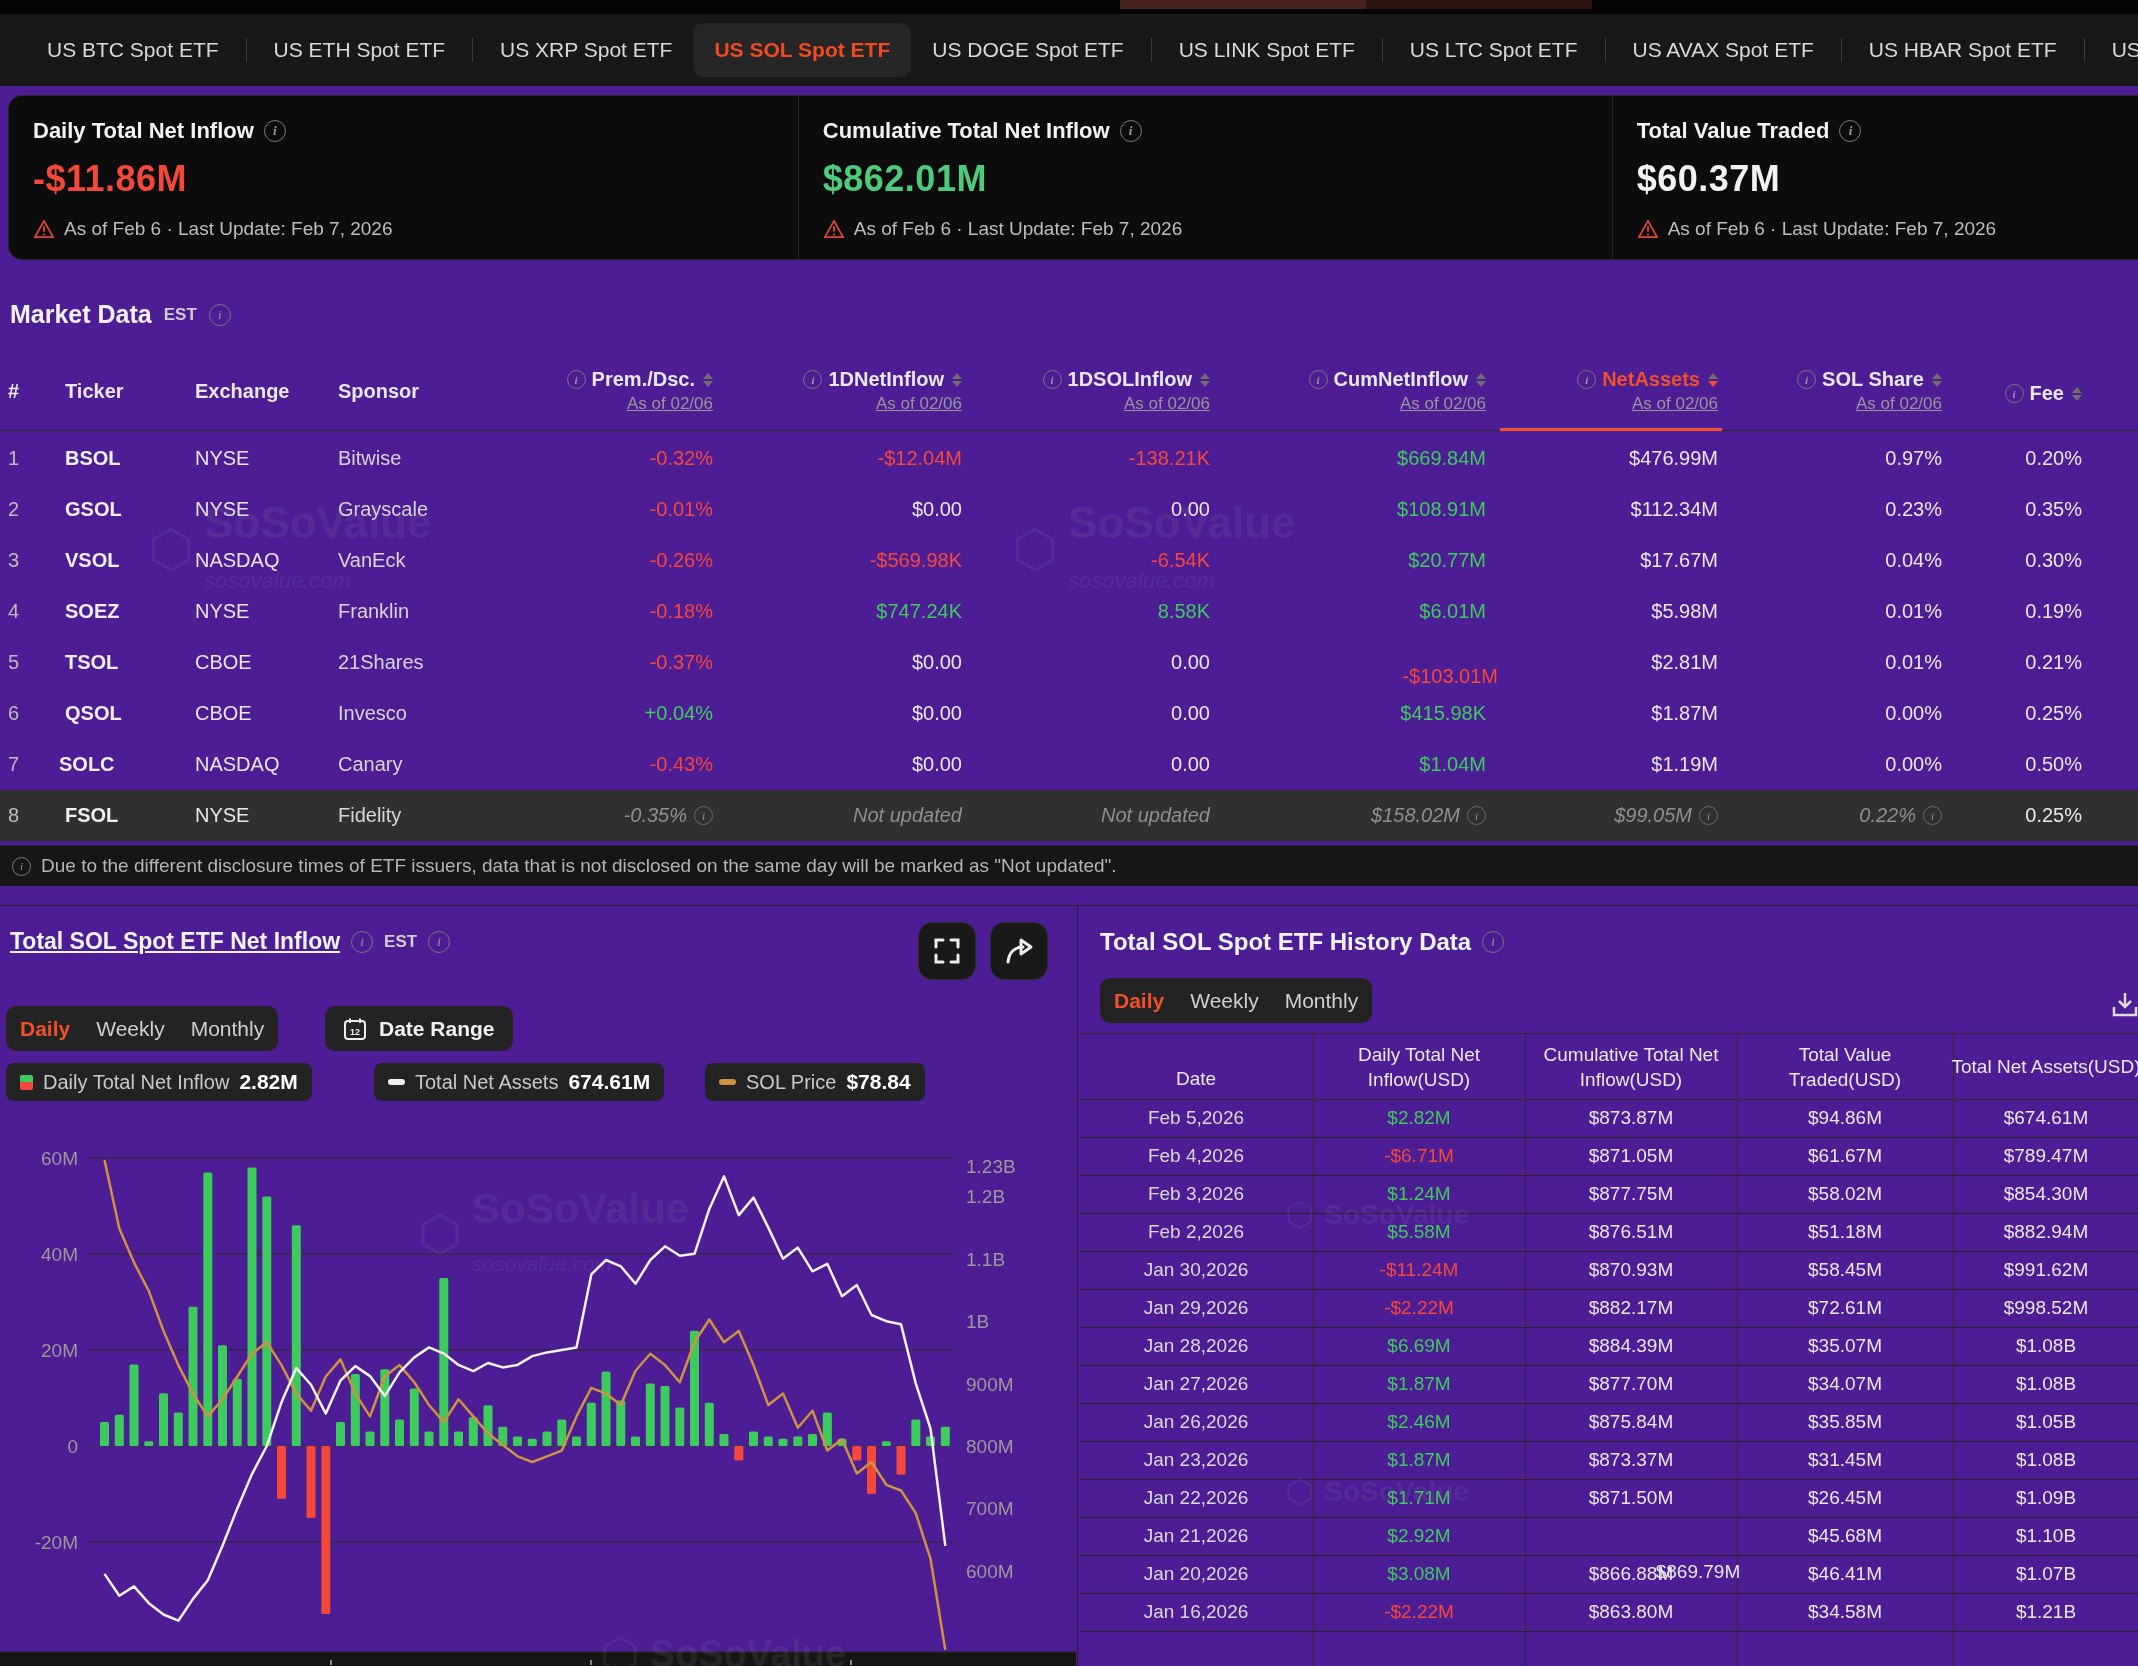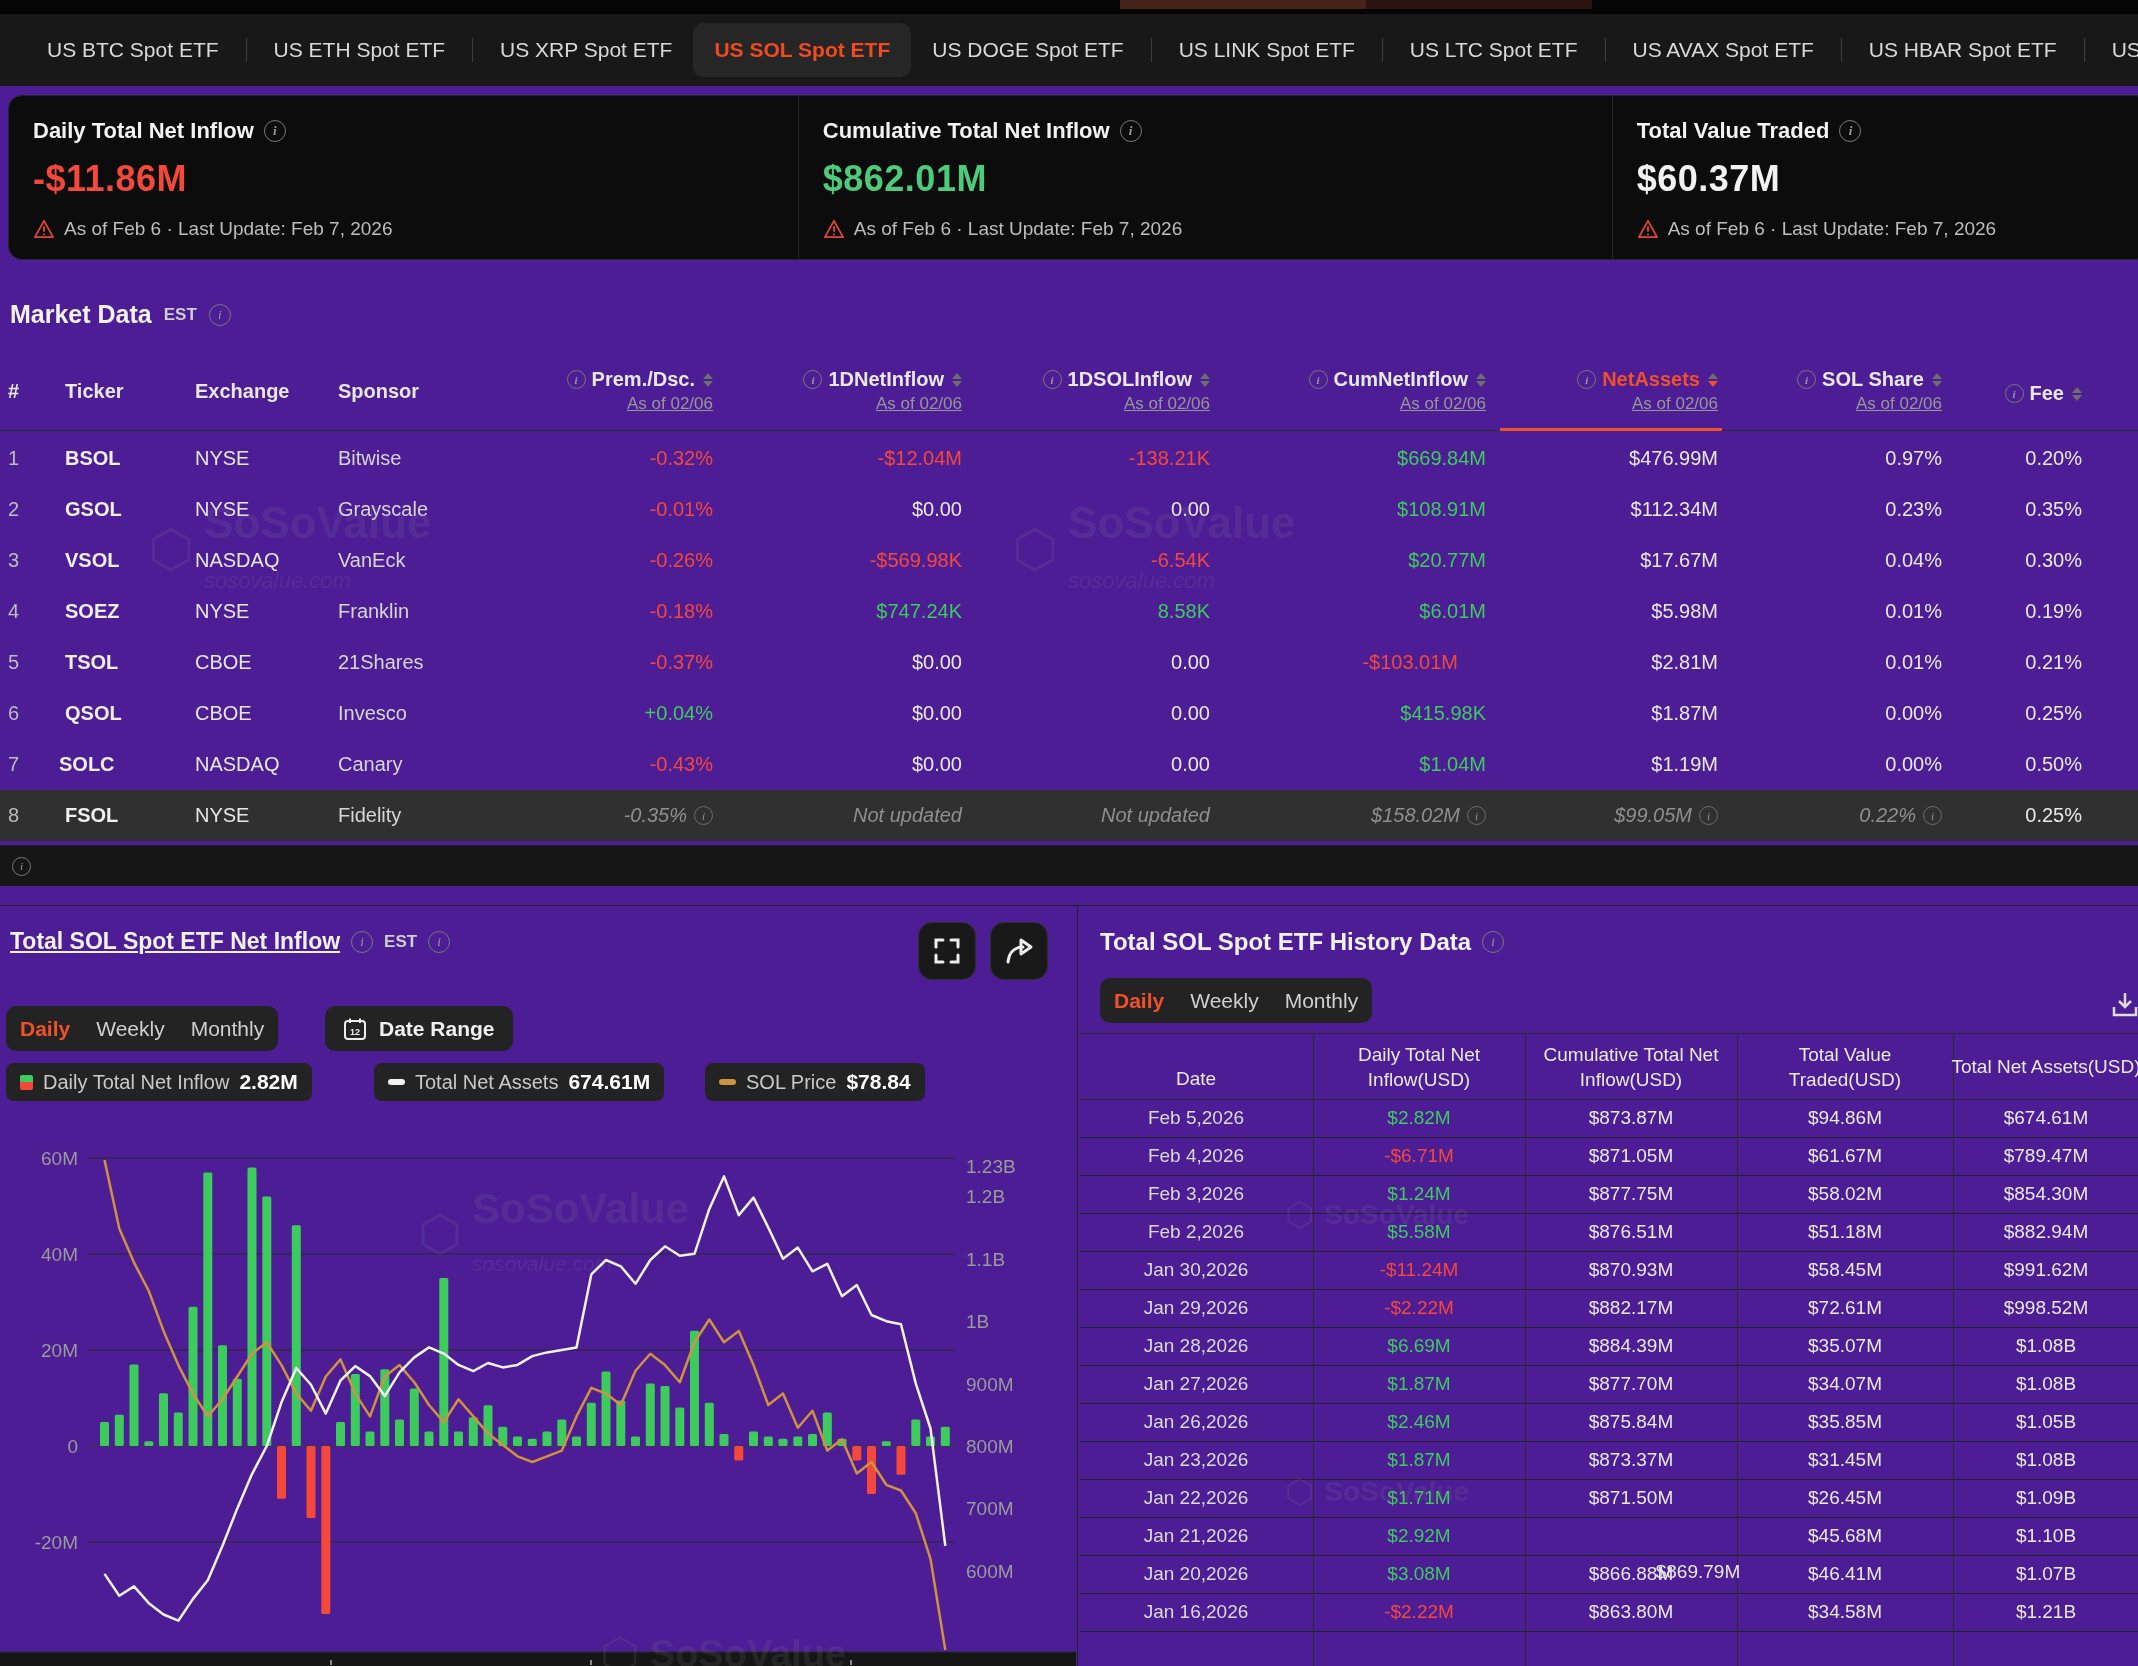--- a/index.html
+++ b/index.html
@@ -368,21 +368,21 @@
         <div class="mcell" style="left: 338px; color: rgb(214, 214, 214);">21Shares</div>
         <div class="mcell rnum c-red" style="left: 473px; width: 240px;">
           <span>-0.37%</span>
         </div>
         <div class="mcell rnum c-white" style="left: 722px; width: 240px;">
           <span>$0.00</span>
         </div>
         <div class="mcell rnum c-white" style="left: 970px; width: 240px;">
           <span>0.00</span>
         </div>
-        <div class="mcell rnum c-red" style="left: 1218px; width: 240px;">
+        <div class="mcell rnum c-red" style="left: 1258px; width: 240px; align-items: flex-end;">
           <span>-$103.01M</span>
         </div>
         <div class="mcell rnum c-white" style="left: 1478px; width: 240px;">
           <span>$2.81M</span>
         </div>
         <div class="mcell rnum c-white" style="left: 1702px; width: 240px;">
           <span>0.01%</span>
         </div>
         <div class="mcell rnum c-white" style="left: 1842px; width: 240px;">
           <span>0.21%</span>
@@ -469,20 +469,21 @@
           <span>0.22%</span>
           <span class="info small" style="border-color: rgb(106, 106, 106);">i</span>
         </div>
         <div class="mcell rnum c-white" style="left: 1842px; width: 240px;">
           <span>0.25%</span>
         </div>
       </div>
     </div>
   <div id="market-note" class="abs">
     <span class="info small">i</span>
+    <span>Due to the different disclosure times of ETF issuers, data that is not disclosed on the same day will be marked as "Not updated".</span>
   </div>
 
   <div id="bottom-border" class="abs"></div>
   <div id="panel-divider" class="abs"></div>
 
   <div id="chart-title" class="abs">
     <span class="t">Total SOL Spot ETF Net Inflow</span>
     <span class="info">i</span>
     <span class="tz">EST</span>
     <span class="info">i</span>

